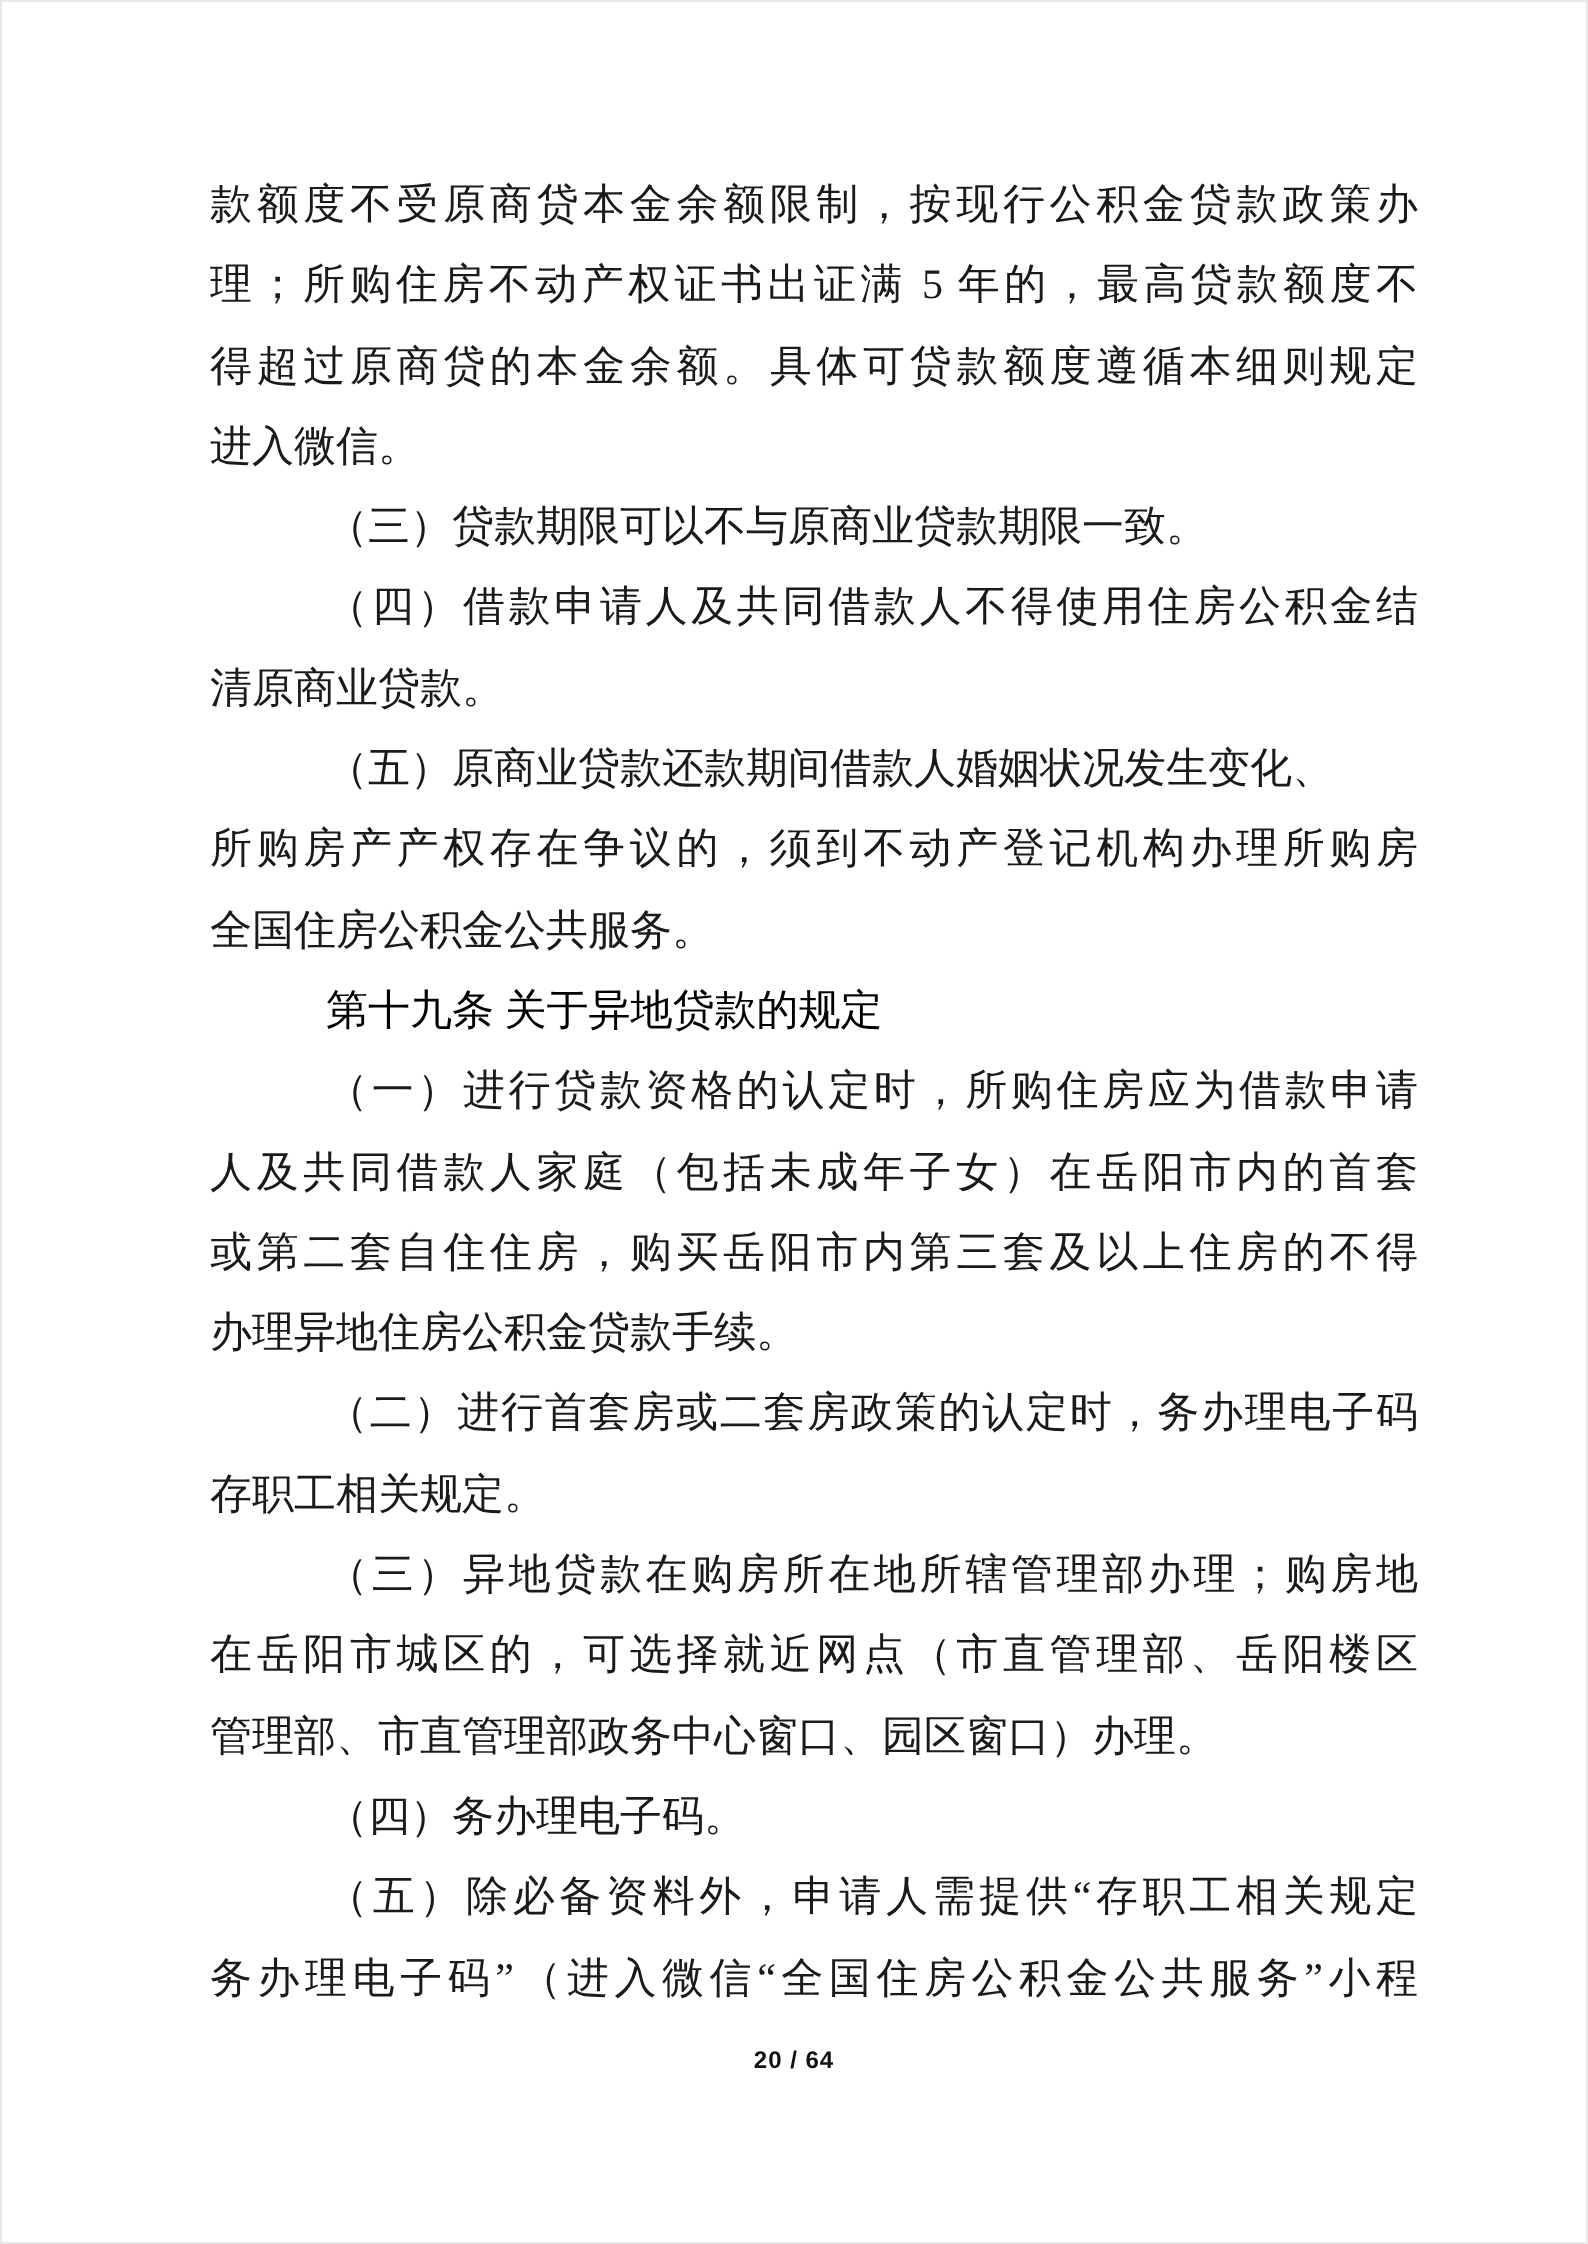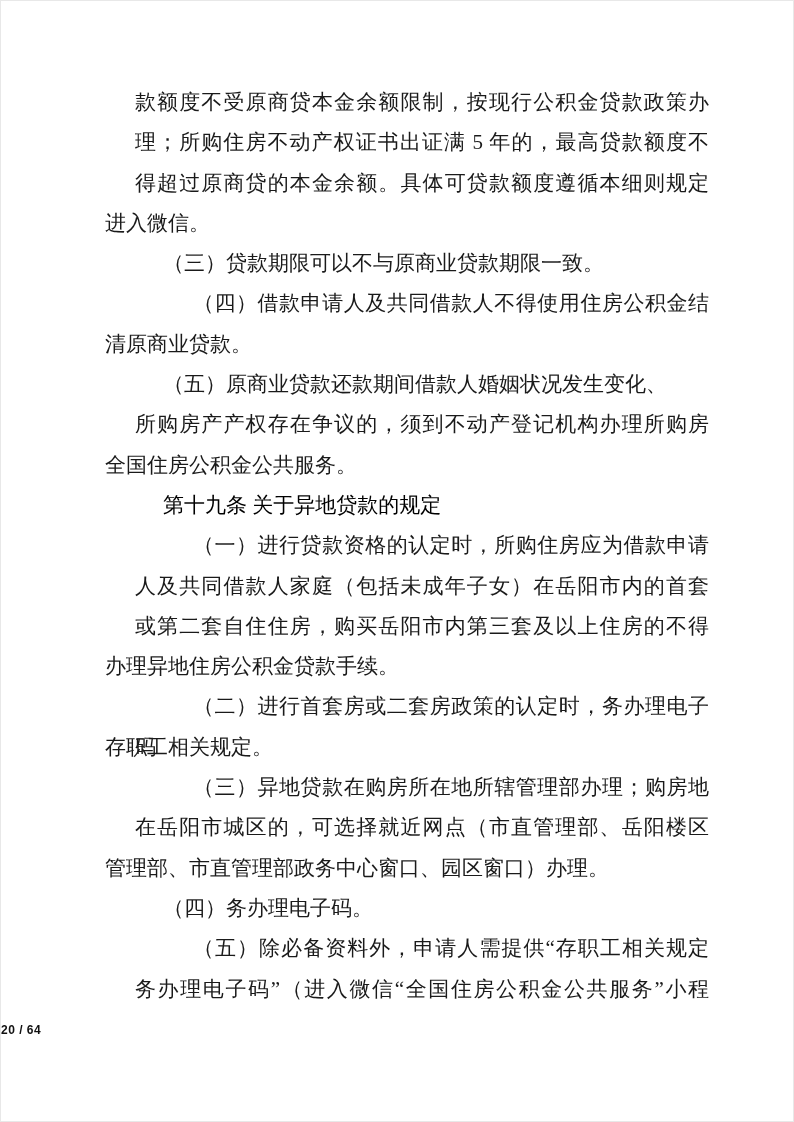--- a/index.html
+++ b/index.html
@@ -27,34 +27,34 @@
   .line {
     font-size: 21px;
     line-height: 40.3px;
     height: 40.3px;
     white-space: pre-wrap;
     font-kerning: none;
   }
   .line.fill {
     text-align: justify;
     text-align-last: justify;
-    margin-left: 30px;
   }
   .line.indent {
     text-indent: 58px;
   }
   .line.bold {
     font-weight: normal;
     color: #000000;
   }
   .footer {
     position: absolute;
     left: 0;
     right: 0;
     top: 1022px;
+    text-align: center;
     font-family: "Liberation Sans", "DejaVu Sans", sans-serif;
     font-size: 12px;
     font-weight: bold;
     color: #111111;
     letter-spacing: 0.5px;
   }
 </style>
 </head>
 <body>
 

